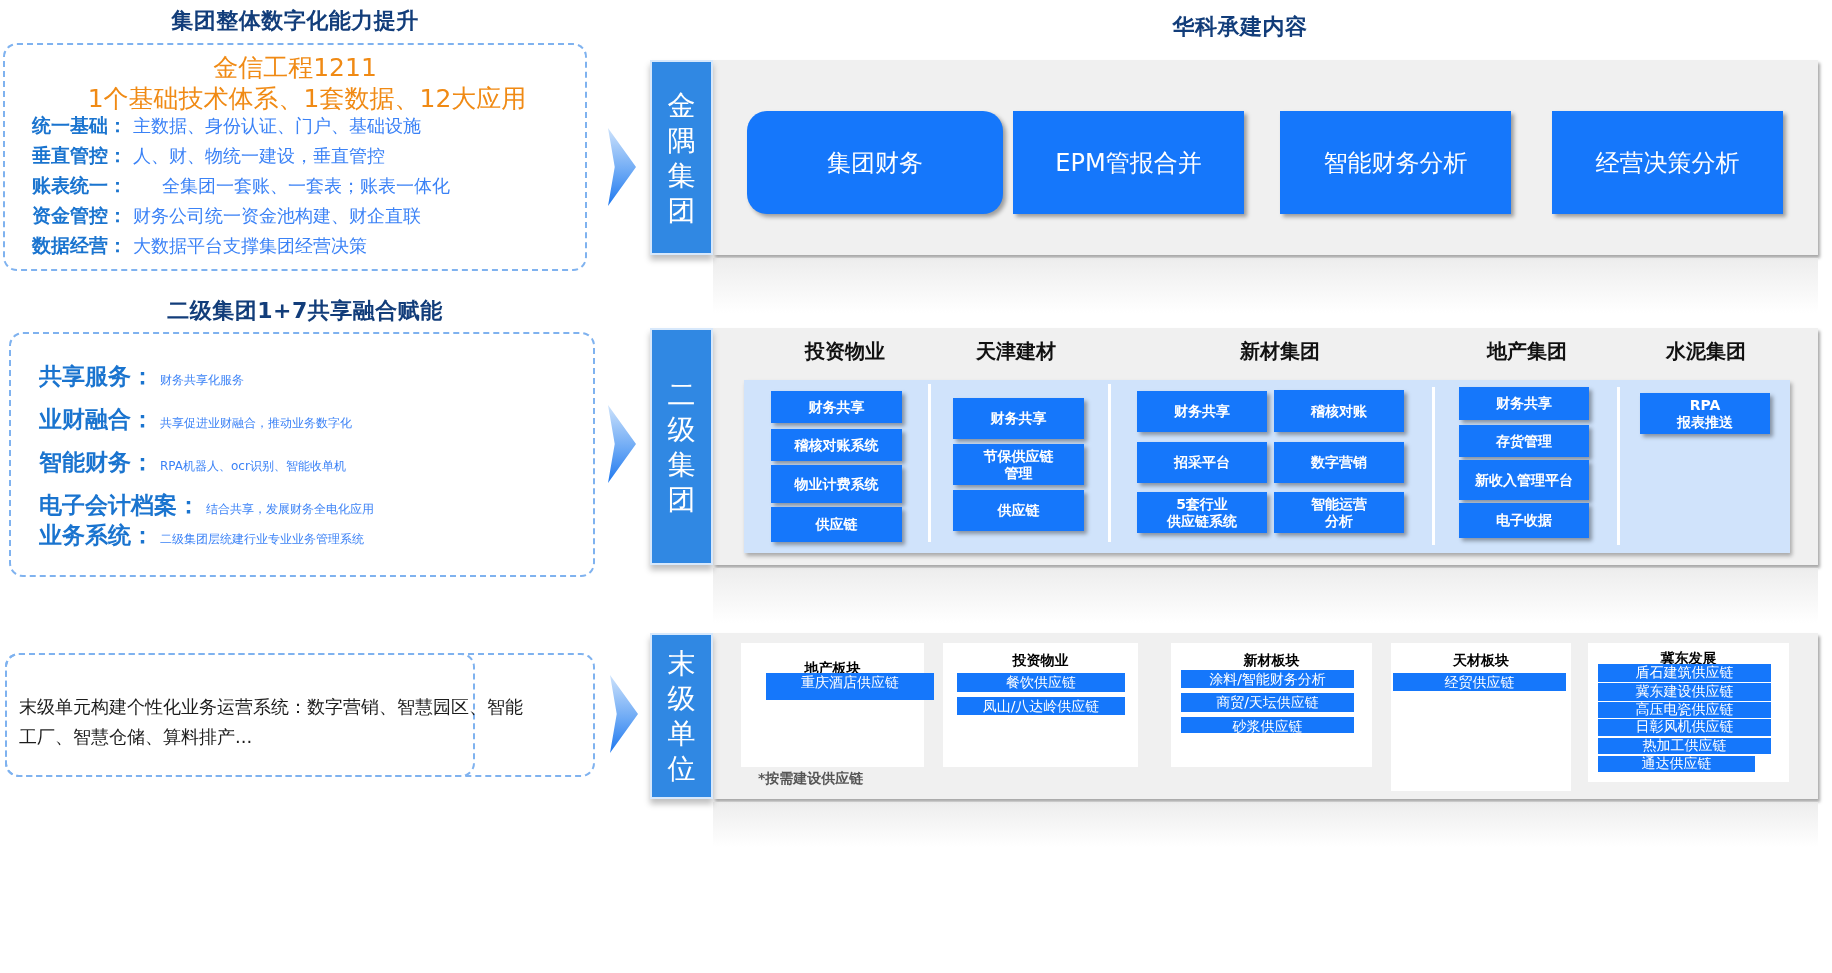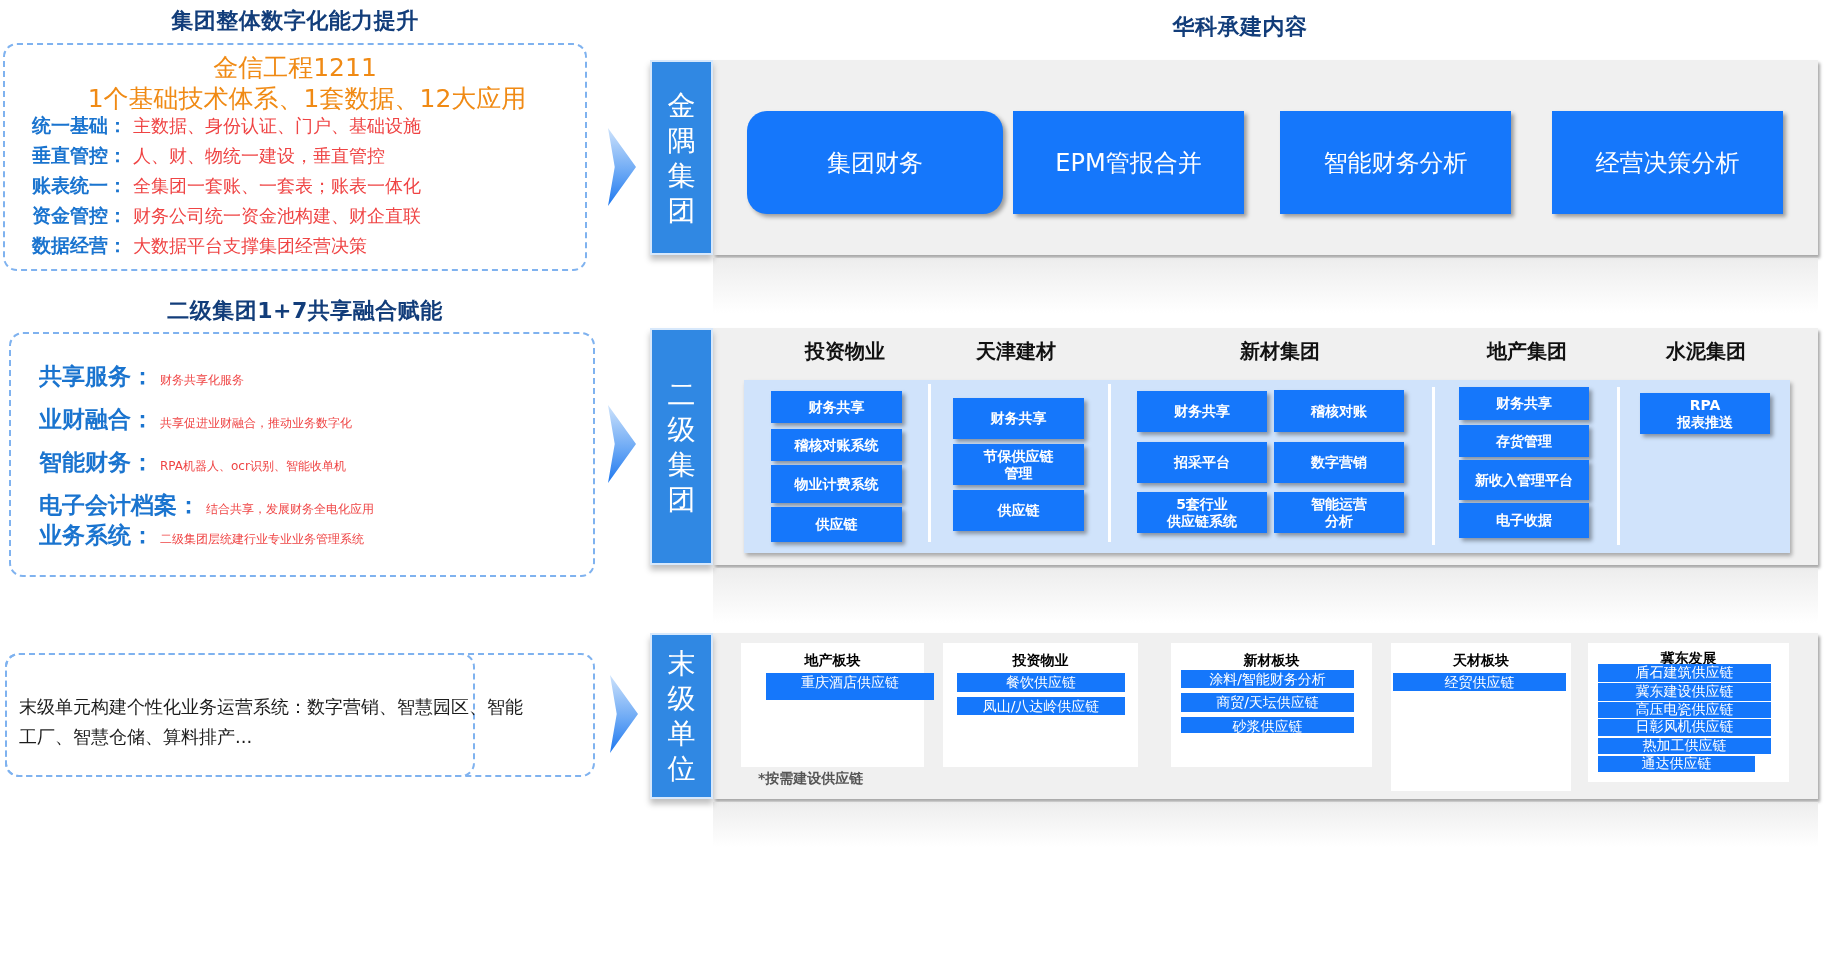--- a/index.html
+++ b/index.html
@@ -13,21 +13,21 @@
   }
   .dash-box {
     position: absolute; border: 2px dashed #7fb2ef; border-radius: 14px;
   }
   .orange-line {
     position: absolute; color: #f08a14; font-size: 25px; text-align: center; width: 100%;
     font-weight: 500;
   }
   .kv-row { position: absolute; display: flex; align-items: baseline; white-space: nowrap; }
   .kv-key { color: #1a74cf; font-weight: bold; }
-  .kv-val { color: #ef4444; }
+  .kv-val { color: #3b82f6; }
   .box1 .kv-key { font-size: 19px; }
   .box1 .kv-val { font-size: 18px; margin-left: 6px; }
   .box2 .kv-key { font-size: 23px; }
   .box2 .kv-val { font-size: 12px; margin-left: 6px; }
   .box3-text { position: absolute; font-size: 18px; line-height: 30px; color: #1c1c1c; }
 
   .arrow {
     position: absolute; width: 28px; height: 78px;
     clip-path: polygon(0 0, 100% 50%, 0 100%, 24% 50%);
     background: linear-gradient(180deg, #cde2fb 0%, #6eaaf5 55%, #1e78ef 100%);
@@ -81,21 +81,21 @@
   <div class="orange-line" style="top:6px; left:0;">金信工程1211</div>
   <div class="orange-line" style="top:37px; left:12px;">1个基础技术体系、1套数据、12大应用</div>
   <div class="kv-row" style="left:27px; top:68px;">
     <span class="kv-key">统一基础：</span>
     <span class="kv-val">主数据、身份认证、门户、基础设施</span>
   </div>
   <div class="kv-row" style="left:27px; top:98px;">
     <span class="kv-key">垂直管控：</span>
     <span class="kv-val">人、财、物统一建设，垂直管控</span>
   </div>
-  <div class="kv-row" style="left:27px; top:128px;">
+  <div class="kv-row" style="left:27px; top:128px;gap:29px;">
     <span class="kv-key">账表统一：</span>
     <span class="kv-val">全集团一套账、一套表；账表一体化</span>
   </div>
   <div class="kv-row" style="left:27px; top:158px;">
     <span class="kv-key">资金管控：</span>
     <span class="kv-val">财务公司统一资金池构建、财企直联</span>
   </div>
   <div class="kv-row" style="left:27px; top:188px;">
     <span class="kv-key">数据经营：</span>
     <span class="kv-val">大数据平台支撑集团经营决策</span>
@@ -204,21 +204,21 @@
 <div class="tier-panel" style="left:713px; top:633px; width:1105px; height:166px;"></div>
 <div class="tier-reflect" style="left:713px; top:802px; width:1105px; height:45px;"></div>
 <div class="tier-label" style="left:650px; top:633px; height:166px;">
   <span>末</span>
   <span>级</span>
   <span>单</span>
   <span>位</span>
 </div>
 
 <div class="unit-card" style="left:741px; top:643px; width:183px; height:124px;">
-  <div class="unit-head" style="top:9px;">地产板块</div>
+  <div class="unit-head" style="top:17px;">地产板块</div>
   <div class="chip" style="left:25px; top:30px; width:168px; height:27px;">重庆酒店供应链</div>
 </div>
 
 <div class="unit-card" style="left:943px; top:643px; width:195px; height:124px;">
   <div class="unit-head" style="top:9px;">投资物业</div>
   <div class="chip" style="left:14px; top:30px; width:168px; height:19px;">餐饮供应链</div>
   <div class="chip" style="left:14px; top:54px; width:168px; height:18px;">凤山/八达岭供应链</div>
 </div>
 
 <div class="unit-card" style="left:1171px; top:643px; width:201px; height:124px;">

